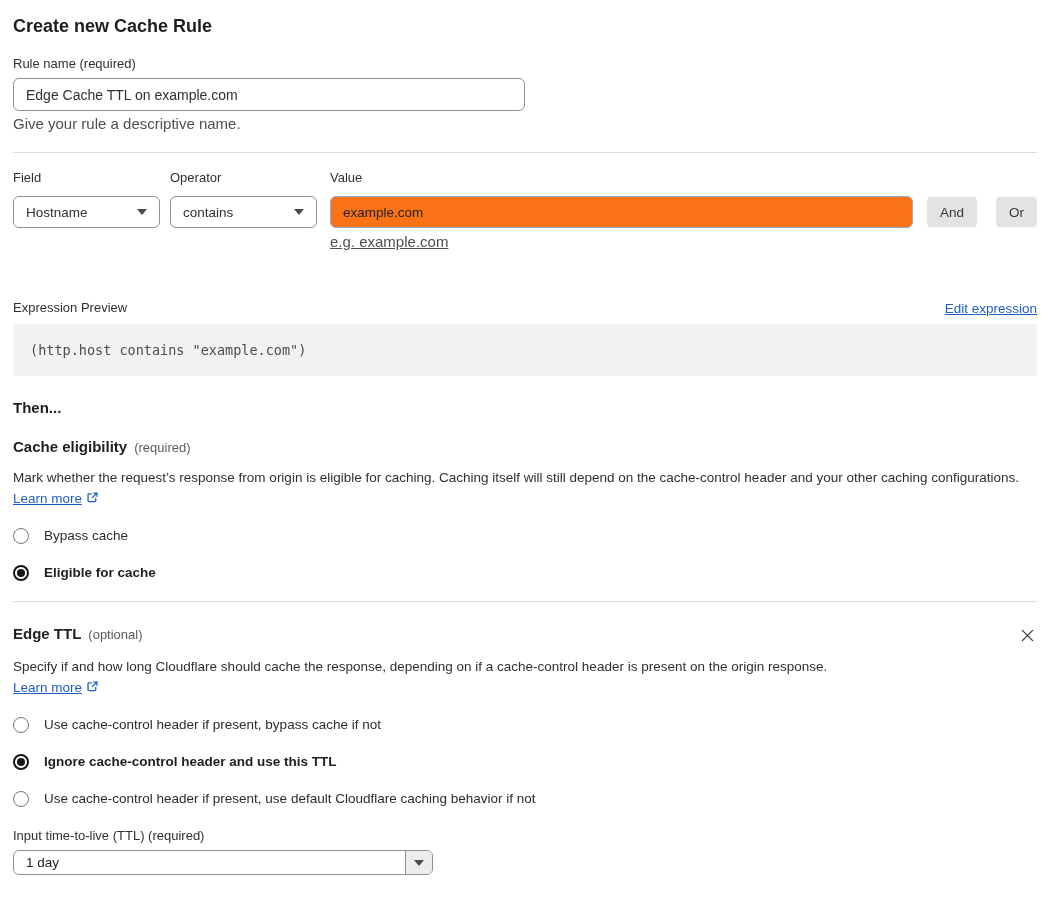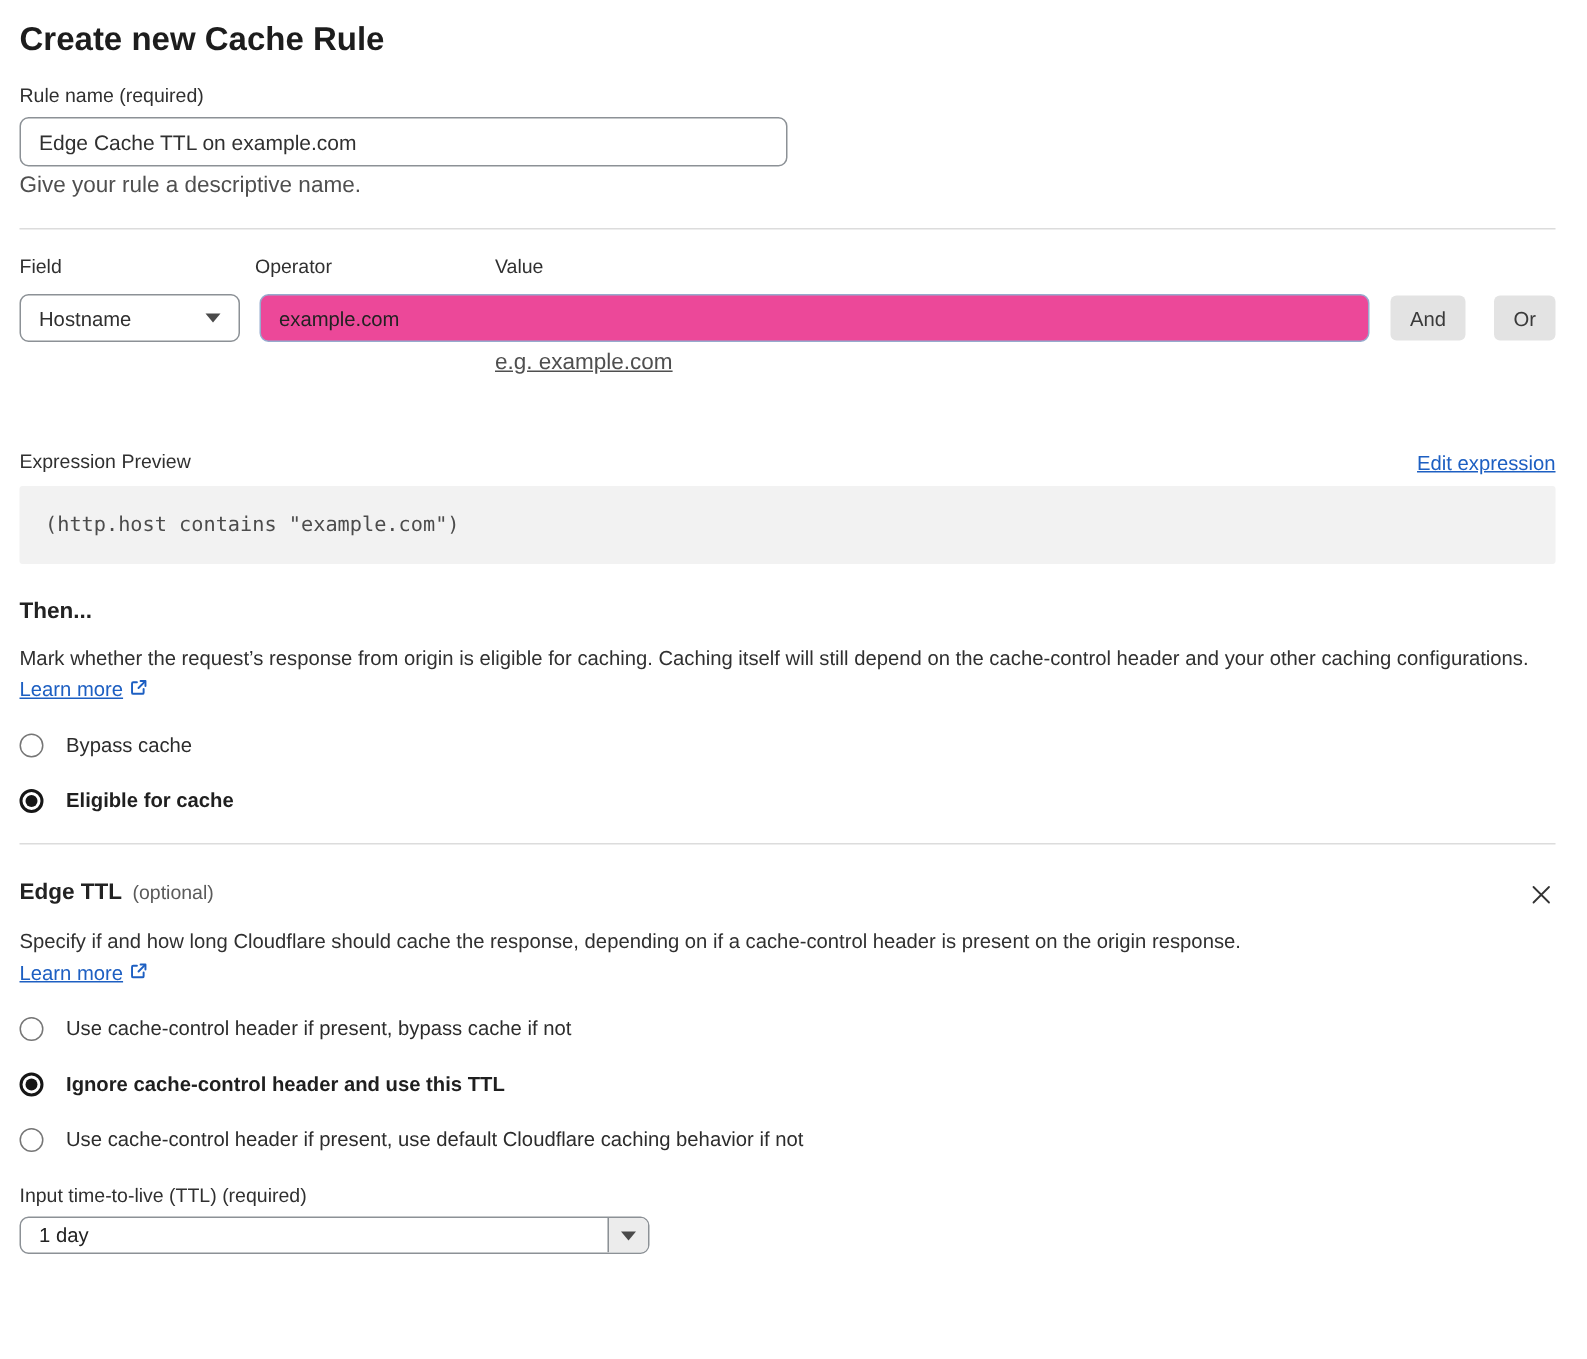--- a/index.html
+++ b/index.html
@@ -5,21 +5,21 @@
   * { box-sizing: border-box; margin: 0; padding: 0; }
   html, body { background: #ffffff; }
   body {
     width: 1058px; height: 906px; overflow: hidden;
     font-family: "Liberation Sans", sans-serif;
     color: #313131;
     font-size: 13.5px;
   }
   .page { padding: 0 21px 0 13px; }
 
-  h1.page-title { font-size: 22px; line-height: 22px; font-weight: 700; color: #1d1d1d; margin-top: 15px; }
+  h1.page-title { font-size: 18px; line-height: 22px; font-weight: 700; color: #1d1d1d; margin-top: 15px; }
 
   .field-label { font-size: 13px; line-height: 16px; color: #303030; }
   .help-text { font-size: 15px; line-height: 16px; color: #4f4f4f; }
 
   .rule-name-label { margin-top: 19px; }
   .text-input {
     display: flex; align-items: center;
     height: 33px; border: 1px solid #8c9196; border-radius: 6px;
     padding: 0 12px; font-size: 14px; color: #303030; background: #fff;
   }
@@ -41,21 +41,21 @@
     display: flex; align-items: center; justify-content: space-between;
     height: 32px; border: 1px solid #8c9196; border-radius: 6px;
     background: #fff; padding: 0 12px; font-size: 13.5px; color: #303030;
     cursor: pointer;
   }
   .field-select { width: 147px; }
   .operator-select { width: 147px; margin-left: 10px; }
   .caret { width: 0; height: 0; border-left: 5px solid transparent; border-right: 5px solid transparent; border-top: 6px solid #4a4a4a; }
   .value-input {
     flex: 1; margin-left: 13px; height: 32px;
-    background: #ec4899; border: 1px solid #96abce; border-radius: 6px;
+    background: #f97316; border: 1px solid #96abce; border-radius: 6px;
     display: flex; align-items: center; padding: 0 12px; color: #222;
   }
   .chip-btn {
     height: 30px; border: none; border-radius: 4px; background: #e3e3e3;
     color: #3a3a3a; font-size: 13.5px; font-family: "Liberation Sans", sans-serif;
     cursor: pointer; padding: 0 13px;
   }
   .and-btn { margin-left: 14px; }
   .or-btn { margin-left: 19px; }
 
@@ -128,39 +128,47 @@
     <span class="field-label lbl-field">Field</span>
     <span class="field-label lbl-operator">Operator</span>
     <span class="field-label">Value</span>
   </div>
 
   <div class="controls-row">
     <div class="select-box field-select">
       <span>Hostname</span>
       <span class="caret"></span>
     </div>
+    <div class="select-box operator-select">
+      <span>contains</span>
+      <span class="caret"></span>
+    </div>
     <div class="value-input">
       <span>example.com</span>
     </div>
     <button class="chip-btn and-btn">And</button>
     <button class="chip-btn or-btn">Or</button>
   </div>
 
   <div class="help-text value-help-row">e.g. example.com</div>
 
   <div class="expression-row">
     <span class="field-label">Expression Preview</span>
     <a class="link">Edit expression</a>
   </div>
   <div class="code-box">
     <span>(http.host contains "example.com")</span>
   </div>
 
   <h2 class="section-heading then-heading">Then...</h2>
 
+  <div class="subsection-header">
+    <span class="subsection-title">Cache eligibility</span>
+    <span class="qualifier">(required)</span>
+  </div>
   <p class="desc"><span>Mark whether the request’s response from origin is eligible for caching. Caching itself will still depend on the cache-control header and your other caching configurations.</span>
     <a class="link">Learn more</a><span class="ext-icon"><svg width="13" height="13" viewBox="0 0 16 16" fill="none" stroke="#1d5fc2" stroke-width="1.6" stroke-linecap="round" stroke-linejoin="round">
           <path d="M6.5 3.5h-3a1 1 0 0 0-1 1v7.5a1 1 0 0 0 1 1H11a1 1 0 0 0 1-1V9"></path>
           <path d="M9.5 2.5h4v4"></path>
           <path d="M13.2 2.8L7.8 8.2"></path>
         </svg></span>
   </p>
 
   <label class="radio-row first">
     <span class="radio"></span>

